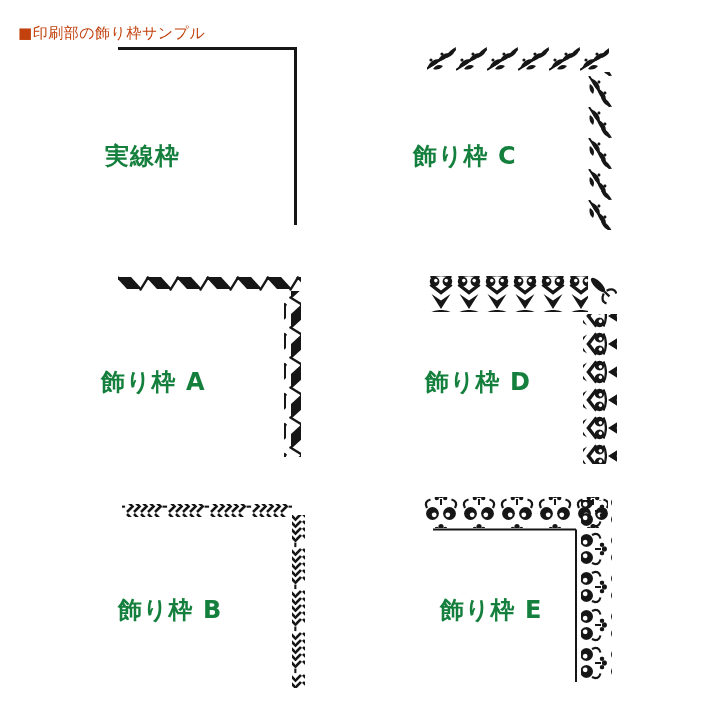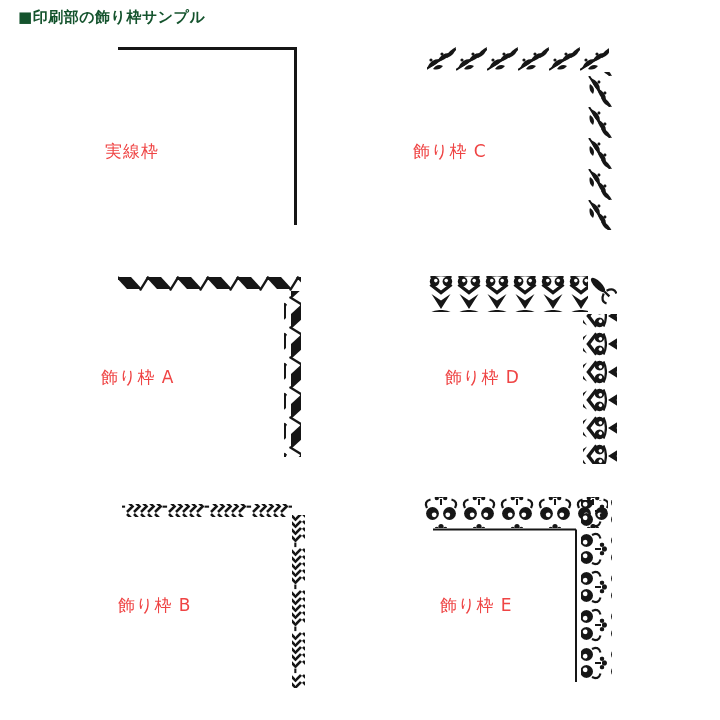--- a/index.html
+++ b/index.html
@@ -2,27 +2,27 @@
 <html><head>
 <meta charset="utf-8">
 <style>
   html,body{margin:0;padding:0;}
   body{
     width:720px;height:720px;position:relative;background:#ffffff;
     font-family:"DejaVu Sans","Liberation Sans",sans-serif;
     overflow:hidden;
   }
   .page-title{
-    position:absolute;left:18px;top:8px;
-    font-size:15px;font-weight:bold;color:#14532d;letter-spacing:.5px;
+    position:absolute;left:18px;top:24px;
+    font-size:15px;font-weight:normal;color:#c2410c;letter-spacing:.5px;
     white-space:nowrap;
   }
   .sample{position:absolute;}
   .sample-label{
-    position:absolute;font-size:17px;font-weight:normal;color:#ef4444;
+    position:absolute;font-size:24px;font-weight:bold;color:#15803d;
     white-space:nowrap;letter-spacing:1px;
   }
   .corner-solid{
     position:absolute;left:118px;top:47px;width:176px;height:175px;
     border-top:3px solid #161616;border-right:3px solid #161616;
   }
   svg{display:block;}
   .defs-holder{position:absolute;width:0;height:0;}
 </style>
 </head>
@@ -110,21 +110,21 @@
   <svg style="position:absolute;left:427px;top:274px;" width="190" height="190" viewBox="0 0 190 190">
     <rect x="0" y="2" width="161" height="36" fill="url(#pD)"></rect>
     <g transform="translate(176,16) rotate(-45)">
       <ellipse cx="0" cy="-7" rx="3.6" ry="9.5" fill="#161616"></ellipse>
       <path d="M0,2 L0,9" stroke="#161616" stroke-width="2.2"></path>
       <path d="M-2,3 Q-10,6 -7,12" stroke="#161616" stroke-width="2.2" fill="none"></path>
       <path d="M2,3 Q10,6 7,12" stroke="#161616" stroke-width="2.2" fill="none"></path>
     </g>
     <rect x="156" y="40" width="36" height="150" fill="url(#pDv)"></rect>
   </svg>
-  <span class="sample-label" style="left:425px;top:366px;margin-left:20px;">飾り枠 D</span>
+  <span class="sample-label" style="left:425px;top:366px;">飾り枠 D</span>
 </div>
 
 <div class="sample">
   <svg style="position:absolute;left:120px;top:500px;" width="185" height="190" viewBox="0 0 185 190">
     <rect x="2" y="4" width="170" height="13" fill="url(#pB)"></rect>
     <rect x="172" y="15" width="13" height="173" fill="url(#pBv)"></rect>
   </svg>
   <span class="sample-label" style="left:118px;top:594px;">飾り枠 B</span>
 </div>
 

